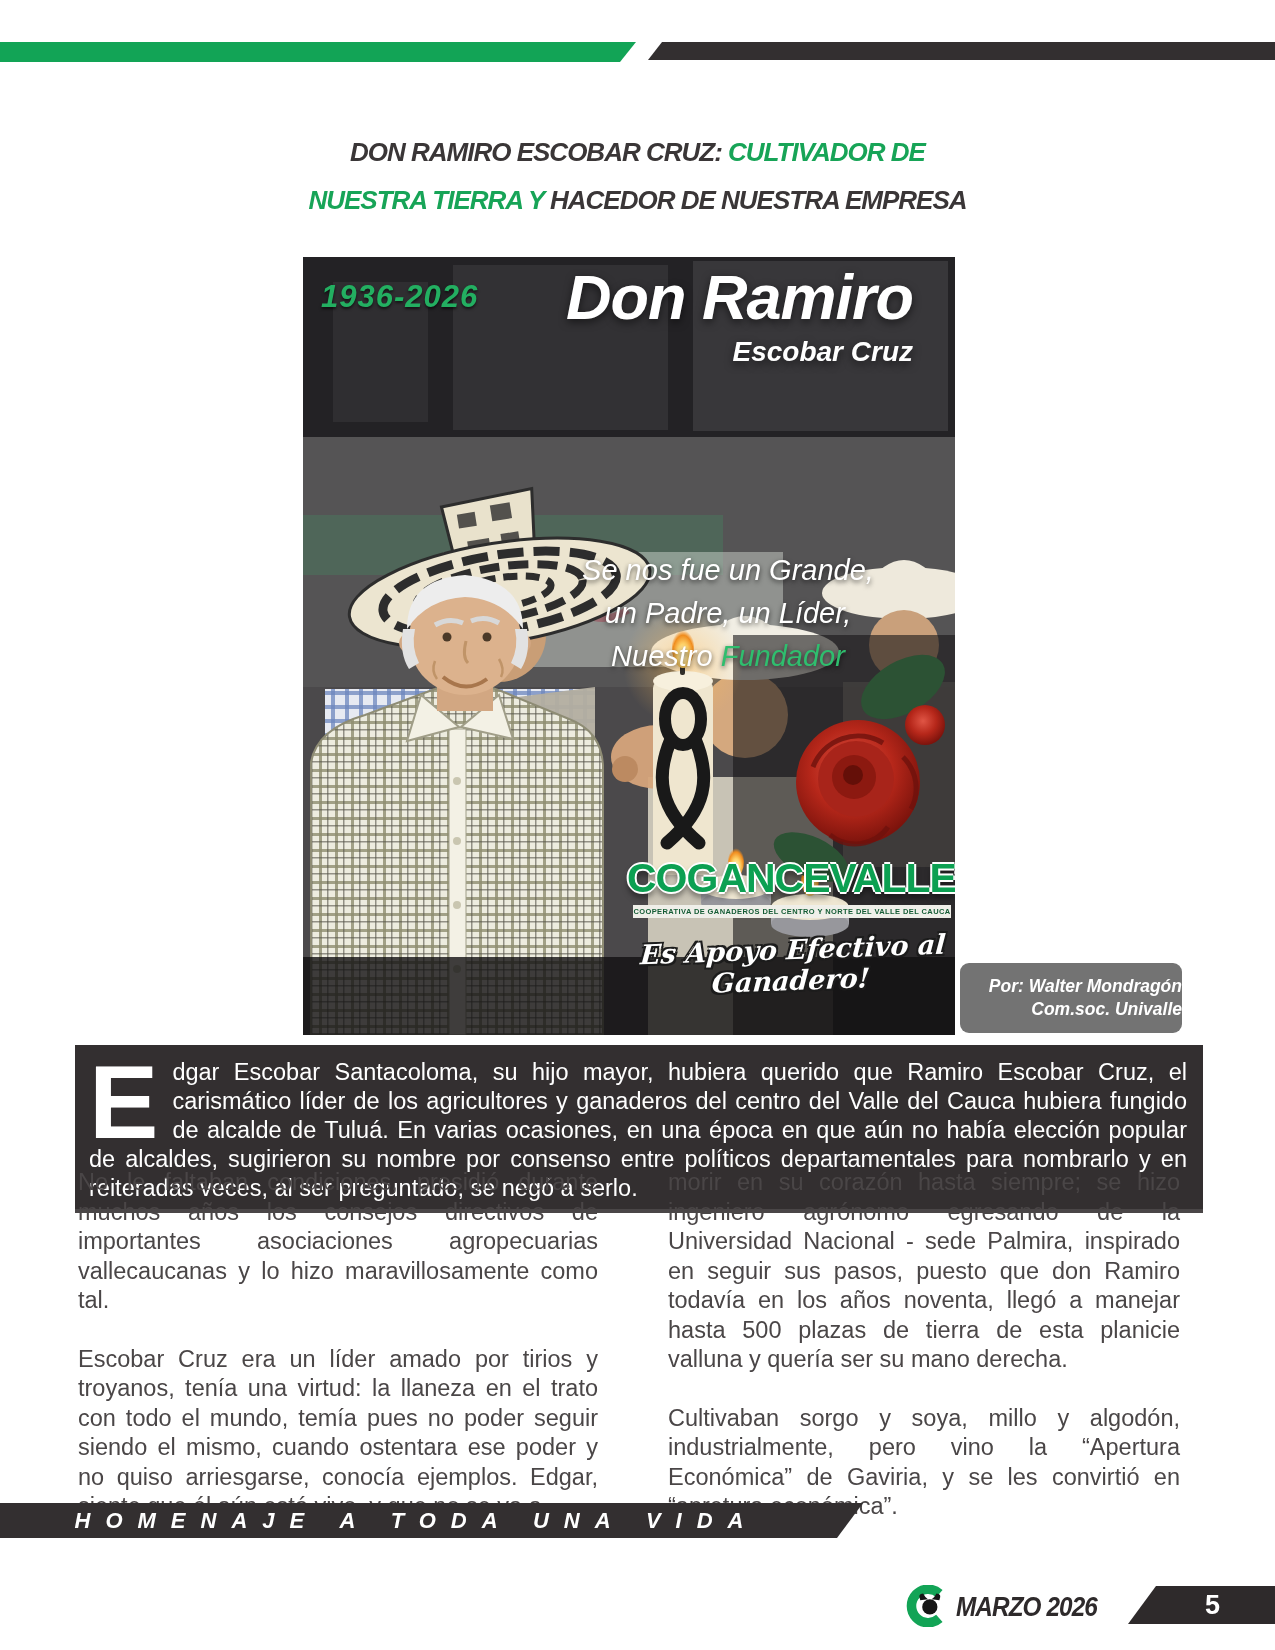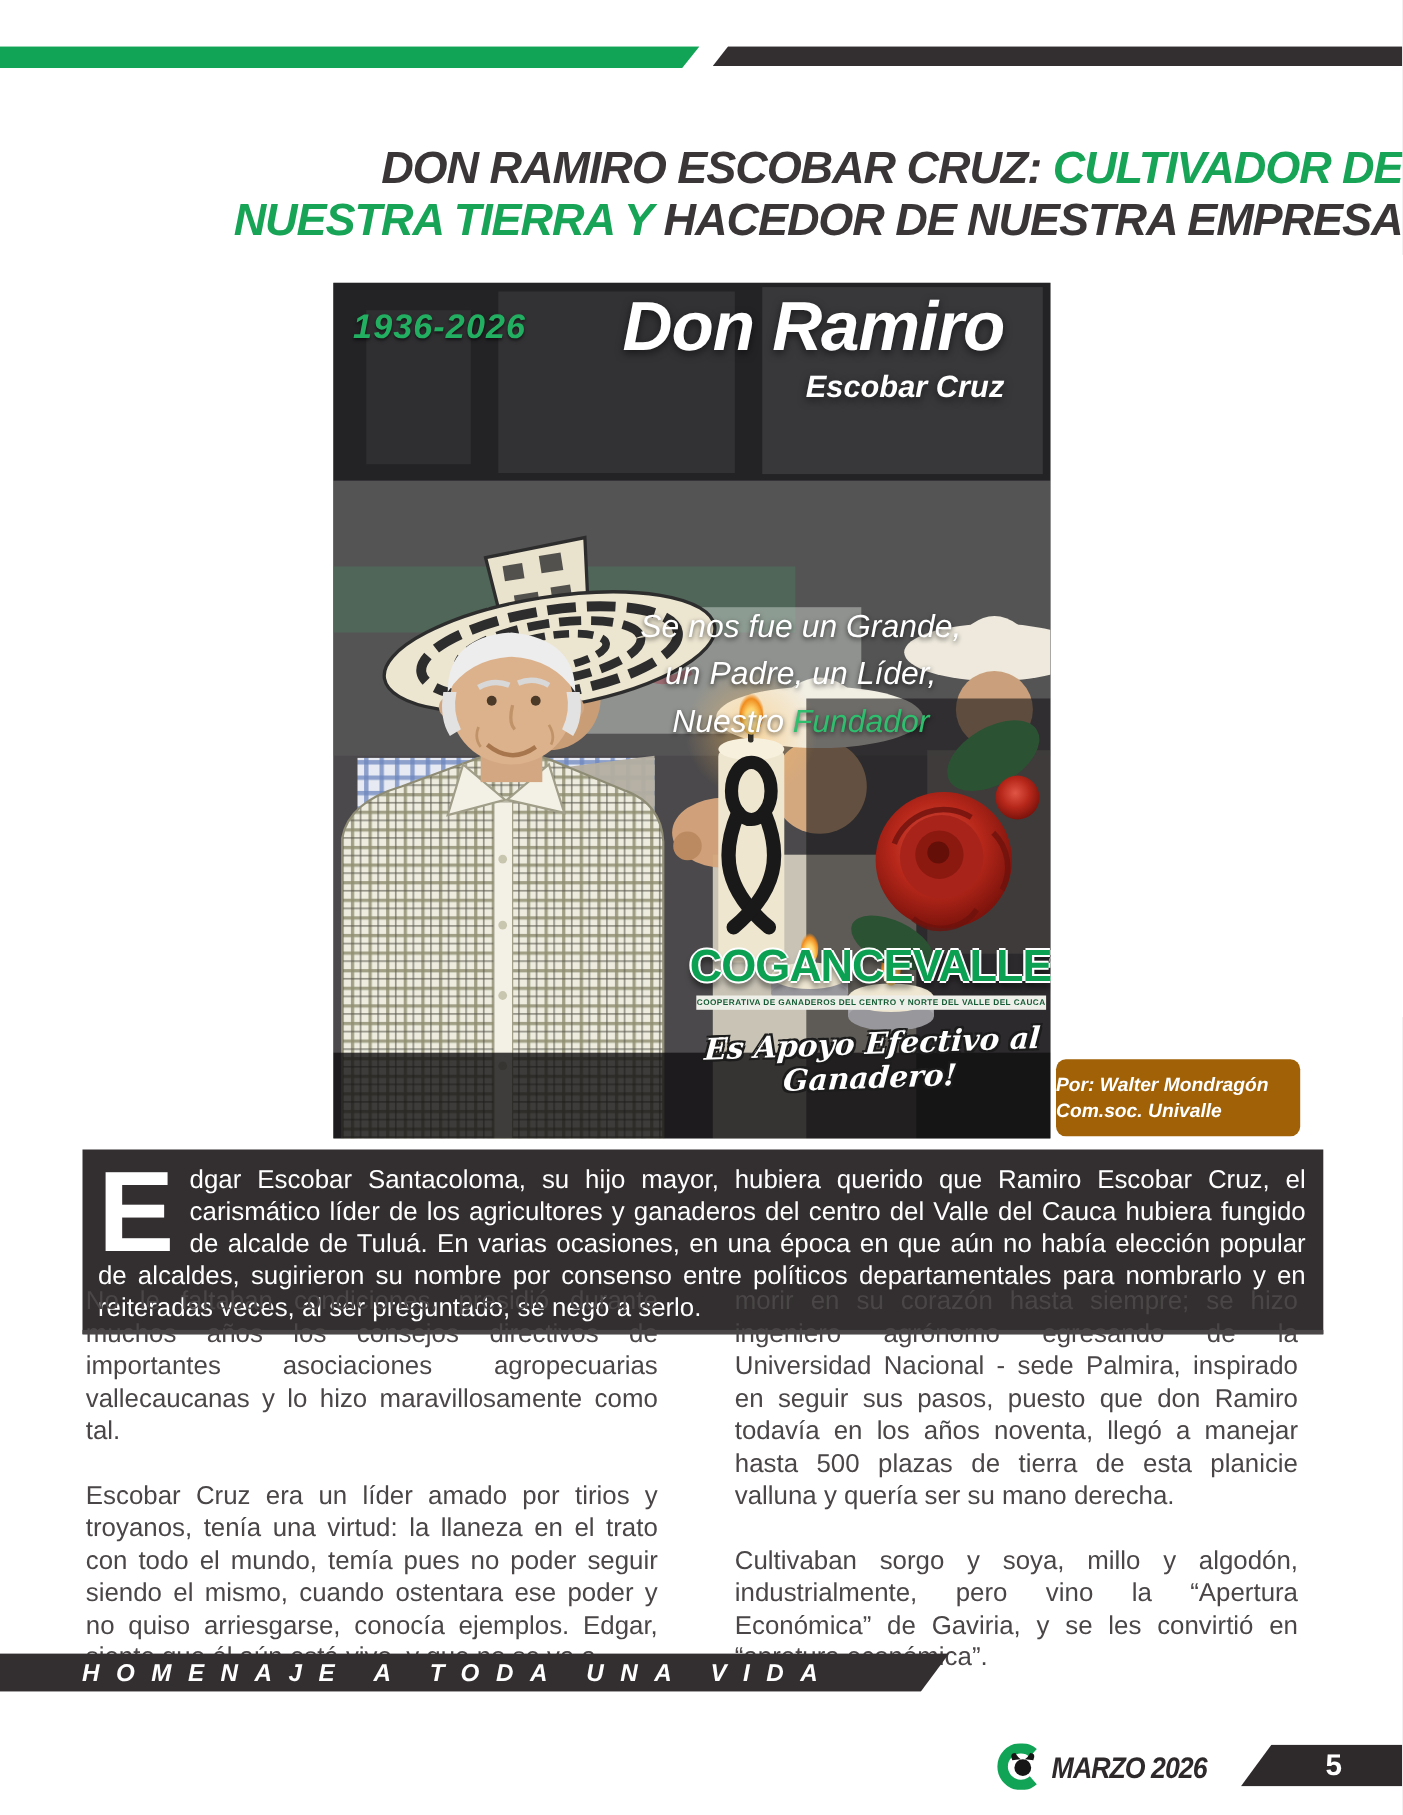--- a/index.html
+++ b/index.html
@@ -6,22 +6,22 @@
   .page{position:relative;width:1275px;height:1650px;margin:0 auto;background:#ffffff;
         font-family:"Liberation Sans",sans-serif;overflow:hidden;}
 
   
   .topbar-green{position:absolute;left:0;top:42px;width:636px;height:20px;background:#12a456;
     clip-path:polygon(0 0,100% 0,620px 100%,0 100%);}
   .topbar-dark{position:absolute;left:648px;top:42px;width:627px;height:18px;background:#332f30;
     clip-path:polygon(14px 0,100% 0,100% 100%,0 100%);}
 
   
-  .title{position:absolute;left:0;right:0;top:128px;margin:0;text-align:right;
-    font-weight:bold;font-style:italic;font-size:41px;line-height:48px;letter-spacing:-1px;color:#3a3637;}
+  .title{position:absolute;left:0;right:0;top:128px;margin:0;text-align:center;
+    font-weight:bold;font-style:italic;font-size:26px;line-height:48px;letter-spacing:-1px;color:#3a3637;}
   .t-green{color:#17a457;}
 
   
   .poster{position:absolute;left:303px;top:257px;width:652px;height:778px;background:#4b494b;overflow:hidden;}
   .poster-art{position:absolute;inset:0;width:100%;height:100%;display:block;}
   .poster-years{position:absolute;left:18px;top:22px;font-size:31px;font-weight:bold;font-style:italic;
     color:#23af61;letter-spacing:1px;text-shadow:0 2px 3px rgba(0,0,0,.6);}
   .poster-names{position:absolute;top:8px;right:42px;text-align:right;color:#fff;font-weight:bold;font-style:italic;
     text-shadow:0 3px 8px rgba(0,0,0,.55);}
   .poster-name1{font-size:63px;line-height:64px;letter-spacing:-1px;}
@@ -33,23 +33,23 @@
   .logo-word{font-size:41px;font-weight:bold;color:#0ca052;letter-spacing:-1px;
     text-shadow:-2px 0 0 #fff,2px 0 0 #fff,0 -2px 0 #fff,0 2px 0 #fff,0 5px 6px rgba(0,0,0,.55);}
   .logo-word sup{font-size:13px;}
   .logo-sub{margin:3px auto 16px;width:318px;background:#efefe9;color:#145c35;font-size:7.5px;font-weight:bold;
     padding:2px 0;letter-spacing:.4px;white-space:nowrap;}
   .logo-slogan{margin-top:12px;font-family:"DejaVu Serif",serif;font-style:italic;font-weight:bold;font-size:27px;
     color:#fff;text-shadow:2px 2px 0 #1c1c1c,-2px -2px 0 #1c1c1c,2px -2px 0 #1c1c1c,-2px 2px 0 #1c1c1c;
     transform:rotate(-2deg) skewX(-6deg);}
 
   
-  .caption{position:absolute;left:960px;top:963px;width:222px;height:70px;background:#a16207;border-radius:9px;
+  .caption{position:absolute;left:960px;top:963px;width:222px;height:70px;background:#737373;border-radius:9px;
     color:#fff;font-weight:bold;font-style:italic;font-size:17.5px;line-height:23px;
-    display:flex;flex-direction:column;justify-content:center;text-align:left;}
+    display:flex;flex-direction:column;justify-content:center;text-align:right;}
 
   
   .intro{position:absolute;left:75px;top:1045px;width:1128px;height:168px;background:#332f30;color:#fff;
     padding:13px 16px 0 14px;box-sizing:border-box;font-size:23.5px;line-height:29px;text-align:justify;
     border-bottom:4px solid #4a4647;}
   .dropcap{float:left;font-size:104px;line-height:82px;font-weight:bold;margin:3px 14px 0 0;}
 
   
   .col{position:absolute;top:1168px;font-size:23.5px;line-height:29.5px;color:#4a4647;text-align:justify;}
   .col p{margin:0 0 29px 0;}

